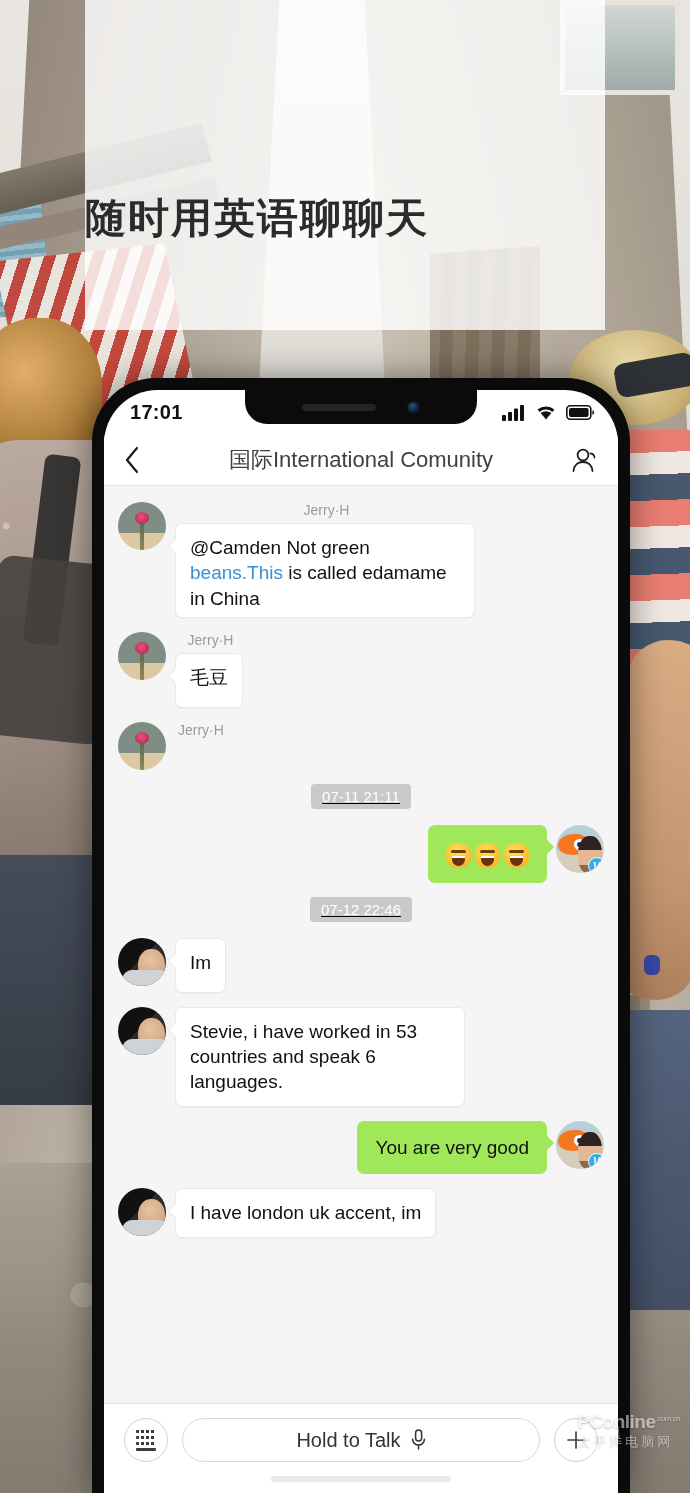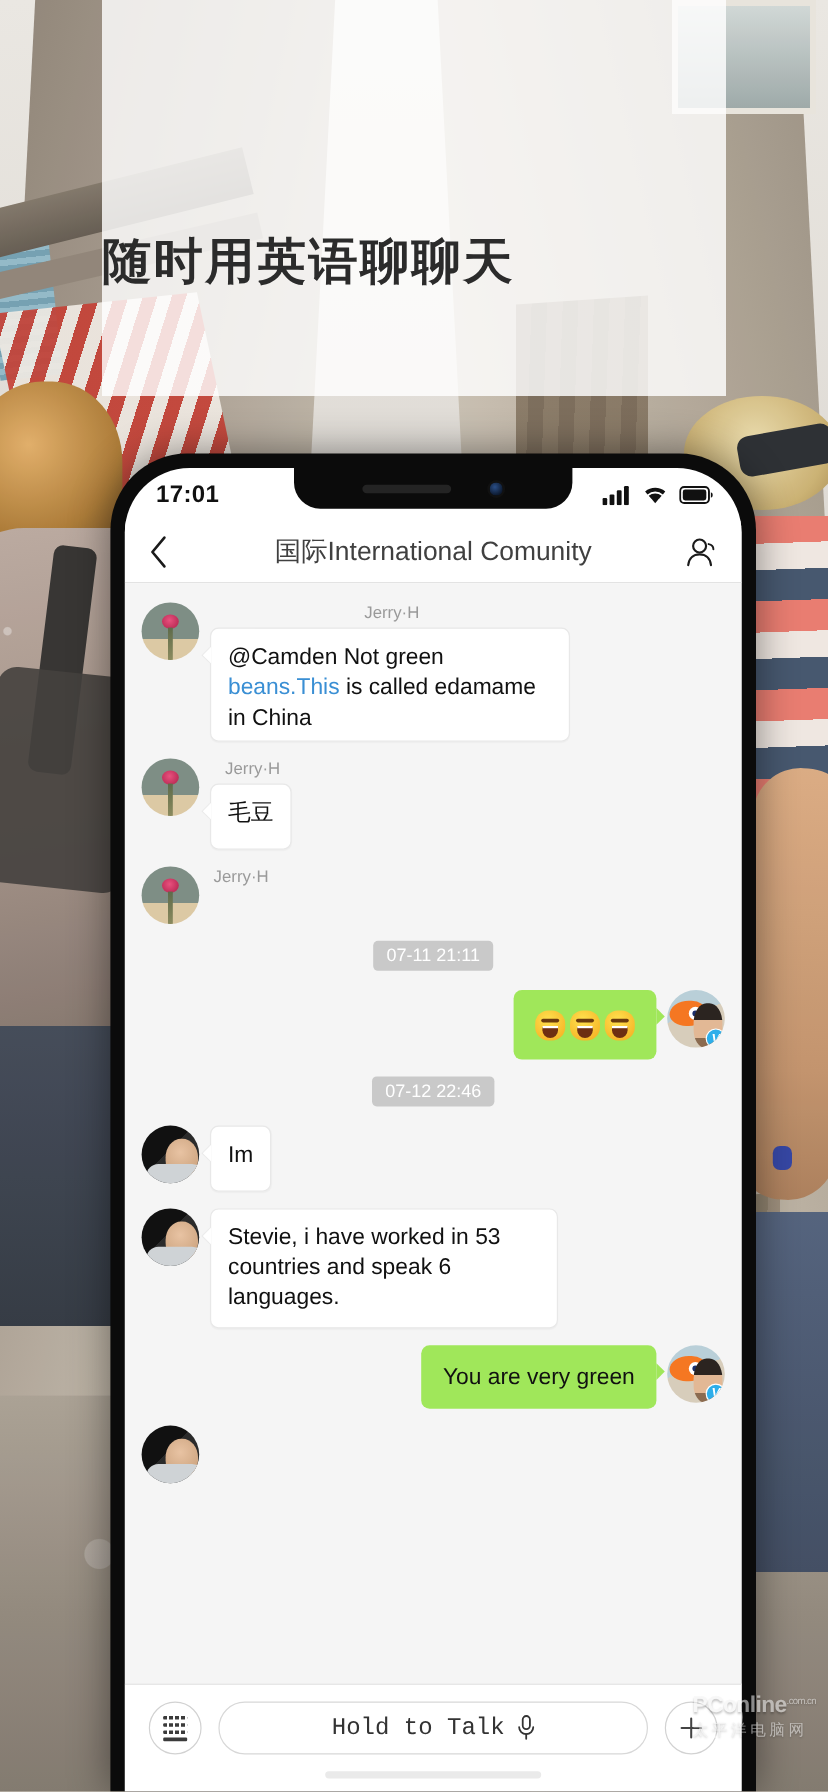--- a/index.html
+++ b/index.html
@@ -300,31 +300,31 @@
   .emoji-face::before {
     content:""; position:absolute; left:5px; top:7px; width:15px; height:3px;
     border-radius:3px; background:#6a3a0d;
     box-shadow:0 0 0 0 transparent;
   }
   .emoji-face::after {
     content:""; position:absolute; left:6px; top:13px; width:13px; height:8px;
     border-radius:0 0 9px 9px; background:#6d2f12;
     border-top:2px solid #fff;
   }
-  .timepill { display:flex; justify-content:center; margin:4px 0 16px 0; }
+  .timepill { display:flex; justify-content:center; margin:4px 0 16px 0;text-decoration:underline; }
   .timepill span {
     background:#c9c9c9; color:#fff; font-size:15px;
     padding:4px 11px; border-radius:4px;
   }
 
   
   .inputbar {
     position:absolute; left:0; bottom:0; width:100%; height:90px;
     background:#fff; border-top:1px solid #e2e2e2;
-    display:flex; align-items:flex-start; padding:14px 20px 0 20px; gap:14px;font-family:Liberation Mono, monospace;
+    display:flex; align-items:flex-start; padding:14px 20px 0 20px; gap:14px;
   }
   .circ-btn {
     width:44px; height:44px; border-radius:50%; border:1.5px solid #d2d2d2;
     display:flex; align-items:center; justify-content:center; flex:none;
     cursor:pointer; background:#fff;
   }
   .talkbox {
     flex:1; height:44px; border:1.5px solid #d8d8d8; border-radius:24px;
     display:flex; align-items:center; justify-content:center; gap:10px;
     font-size:20px; color:#333; cursor:pointer; background:#fff;
@@ -501,31 +501,34 @@
 
       <div class="row in">
         <div class="av av-man"></div>
         <div class="msgcol">
           <div class="bubble in" style="width:290px">Stevie, i have worked in 53 countries and speak 6 languages.</div>
         </div>
       </div>
 
       <div class="row out">
         <div class="msgcol">
-          <div class="bubble out" style="padding:14px 18px">You are very green</div>
+          <div class="bubble out" style="padding:14px 18px">You are very good</div>
         </div>
         <div class="av av-fish">
           <div class="fish"></div>
           <div class="woman"></div>
           <div class="badge-v">V</div>
         </div>
       </div>
 
       <div class="row in">
         <div class="av av-man"></div>
+        <div class="msgcol">
+          <div class="bubble in" style="white-space:nowrap;max-width:none">I have london uk accent, im</div>
+        </div>
       </div>
     </div>
 
     <div class="inputbar">
       <div class="circ-btn">
         <div class="kb-grid">
           <i class="dots"></i>
             <i class="dots"></i>
             <i class="dots"></i>
             <i></i>

